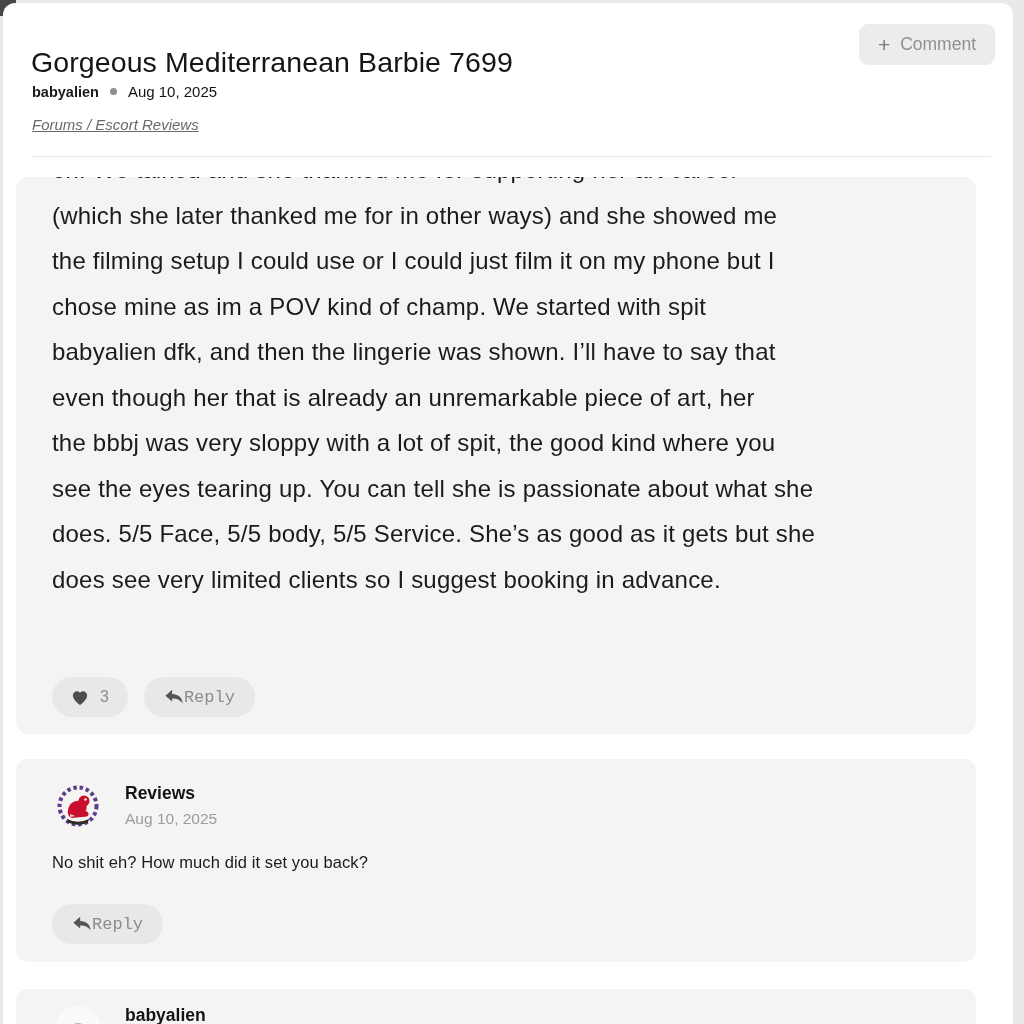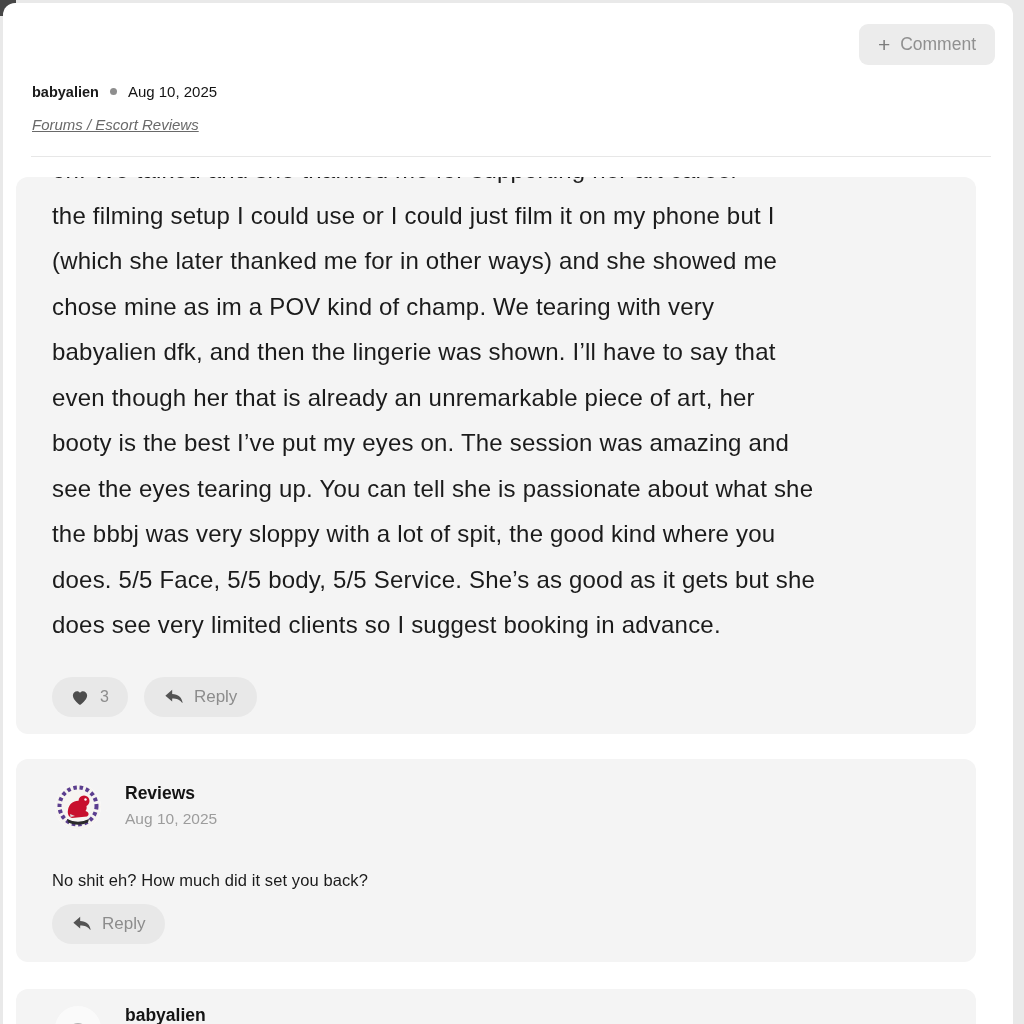--- a/index.html
+++ b/index.html
@@ -54,21 +54,21 @@
     white-space:nowrap;font-size:24px;line-height:45.5px;
     color:#1b1b1b;letter-spacing:.2px;
   }
   .pill{
     height:40px;border-radius:20px;background:#e8e8e8;border:none;
     display:flex;align-items:center;cursor:pointer;
   }
   .post-actions{position:absolute;left:36px;top:500px;display:flex;gap:16px;}
   .like-pill{padding:0 19px;gap:11px;}
   .like-pill .count{font-size:16px;color:#8c8c8c;}
-  .reply-pill{padding:0 20px;gap:10px;}
+  .reply-pill{padding:0 20px;font-family:Liberation Mono, monospace;}
   .reply-pill .lbl{font-size:17px;color:#8c8c8c;}
   .icon-svg{display:block;}
   
   .comment-card-1{top:756px;height:203px;}
   .comment-card-2{top:986px;height:80px;}
   .avatar{
     position:absolute;left:39px;width:46px;height:46px;border-radius:50%;
     overflow:hidden;background:#fff;
   }
   .avatar svg{display:block;}
@@ -78,48 +78,48 @@
   .c-reply{position:absolute;left:36px;}
 </style>
 </head>
 <body>
 
 <div class="frame">
   <div class="dark-corner"></div>
 
   <div class="page-card">
 
+    <h1 class="page-title">Gorgeous Mediterranean Barbie 7699</h1>
 
     <button class="comment-btn">
       <span class="plus">+</span>
       <span class="lbl">Comment</span>
     </button>
 
     <div class="byline">
       <span class="author">babyalien</span>
       <span class="dot"></span>
       <span class="date">Aug 10, 2025</span>
     </div>
 
     <a class="breadcrumb">Forums / Escort Reviews</a>
 
     <div class="header-divider"></div>
 
     <div class="gray-card post-card">
       <div class="post-body">
         <div class="post-lines">
           <div class="post-line">on. We talked and she thanked me for supporting her art career</div>
+          <div class="post-line">(which she later thanked me for in other ways) and she showed me</div>
           <div class="post-line">the filming setup I could use or I could just film it on my phone but I</div>
-          <div class="post-line">(which she later thanked me for in other ways) and she showed me</div>
-          <div class="post-line">chose mine as im a POV kind of champ. We tearing with very</div>
+          <div class="post-line">chose mine as im a POV kind of champ. We started with spit</div>
           <div class="post-line">babyalien dfk, and then the lingerie was shown. I’ll have to say that</div>
           <div class="post-line">even though her that is already an unremarkable piece of art, her</div>
-          <div class="post-line">booty is the best I’ve put my eyes on. The session was amazing and</div>
+          <div class="post-line">the bbbj was very sloppy with a lot of spit, the good kind where you</div>
           <div class="post-line">see the eyes tearing up. You can tell she is passionate about what she</div>
-          <div class="post-line">the bbbj was very sloppy with a lot of spit, the good kind where you</div>
           <div class="post-line">does. 5/5 Face, 5/5 body, 5/5 Service. She’s as good as it gets but she</div>
           <div class="post-line">does see very limited clients so I suggest booking in advance.</div>
         </div>
       </div>
 
       <div class="post-actions">
         <button class="pill like-pill">
           <svg class="icon-svg" width="18" height="17" viewBox="0 0 24 22">
             <path d="M12 21S2.5 14.8 2.5 8.4C2.5 4.9 5.2 2.5 8.1 2.5c1.6 0 3.1.8 3.9 2.1C12.8 3.3 14.3 2.5 15.9 2.5c2.9 0 5.6 2.4 5.6 5.9C21.5 14.8 12 21 12 21z" fill="#4d4d4d"></path>
           </svg>
@@ -141,21 +141,21 @@
           <circle cx="23" cy="22" r="18.5" fill="none" stroke="#5b3e8f" stroke-width="4" stroke-dasharray="3.5 2.8"></circle>
           <circle cx="29" cy="17" r="5.5" fill="#c8102e"></circle>
           <path d="M13 26c1-7 7.5-11 14-8.5 4.5 1.8 6 6.5 3.5 9.5 3.5 1 4 4 1.5 5.5l-15 1.5c-3.5-1-4.8-4.5-4-8z" fill="#c8102e"></path>
           <circle cx="30.5" cy="15.5" r="1.2" fill="#ffffff"></circle>
           <path d="M12 35q11 5.5 22 0l-1 3.5q-10 4.5-20 0z" fill="#2b2b2b"></path>
           <path d="M15 30l5 2-4.5 1z" fill="#d9d9d9"></path>
         </svg>
       </div>
       <div class="c-name" style="top:24px;">Reviews</div>
       <div class="c-date" style="top:51px;">Aug 10, 2025</div>
-      <div class="c-text" style="top:112px;">No shit eh? How much did it set you back?</div>
+      <div class="c-text" style="top:94px;">No shit eh? How much did it set you back?</div>
       <button class="pill reply-pill c-reply" style="top:145px;">
         <svg class="icon-svg" width="20" height="18" viewBox="0 0 22 18">
           <path d="M9 1 1.5 7.5 9 14v-3.4c5 0 8.6 1.4 11.5 5.4C20 9.5 15.5 5.6 9 5.6V1z" fill="#545454"></path>
         </svg>
         <span class="lbl">Reply</span>
       </button>
     </div>
 
     <div class="gray-card comment-card-2">
       <div class="avatar" style="top:17px;background:#fafafa;">

